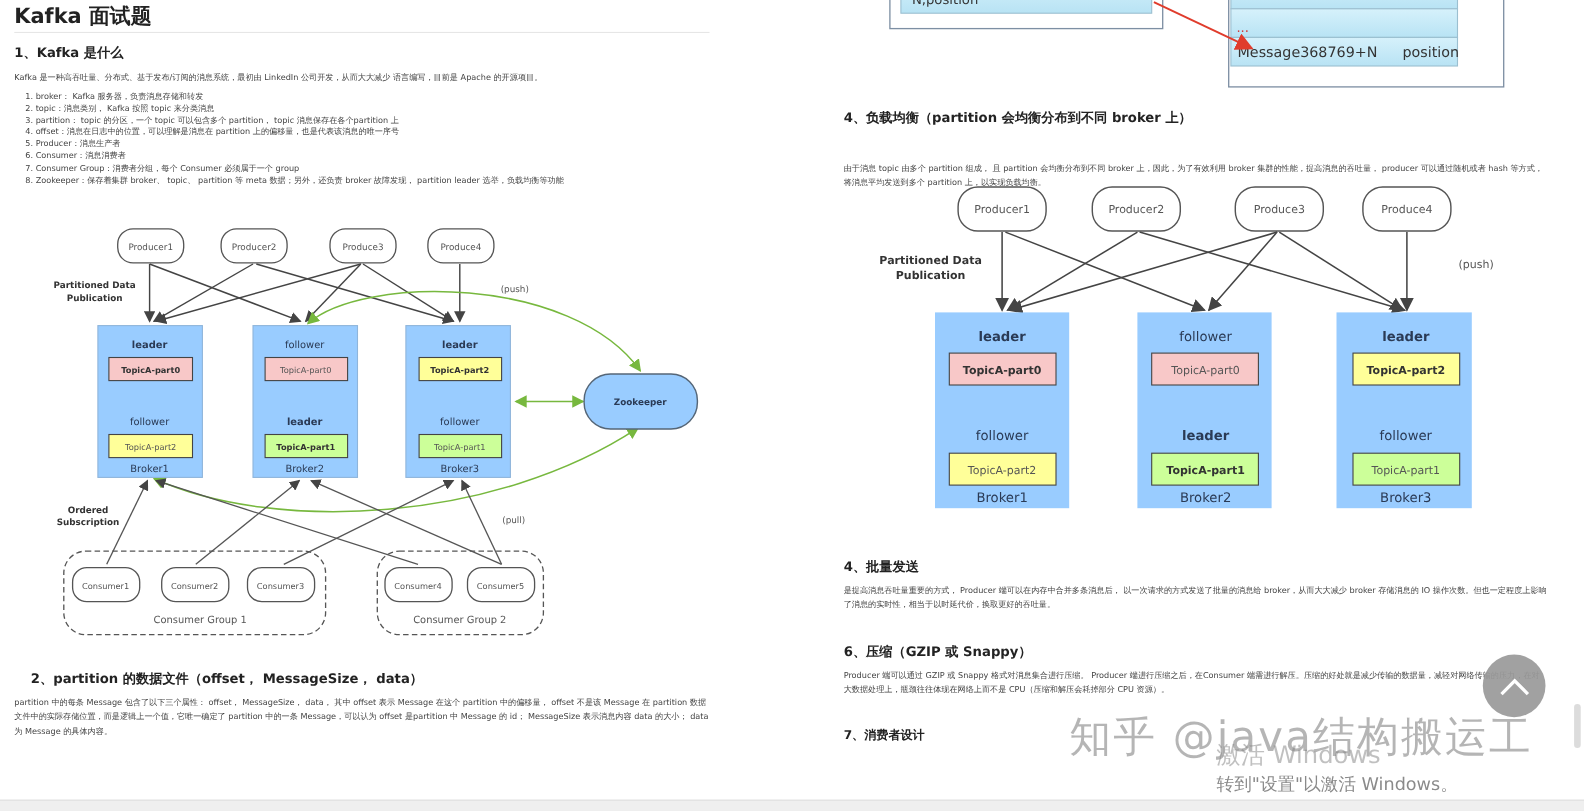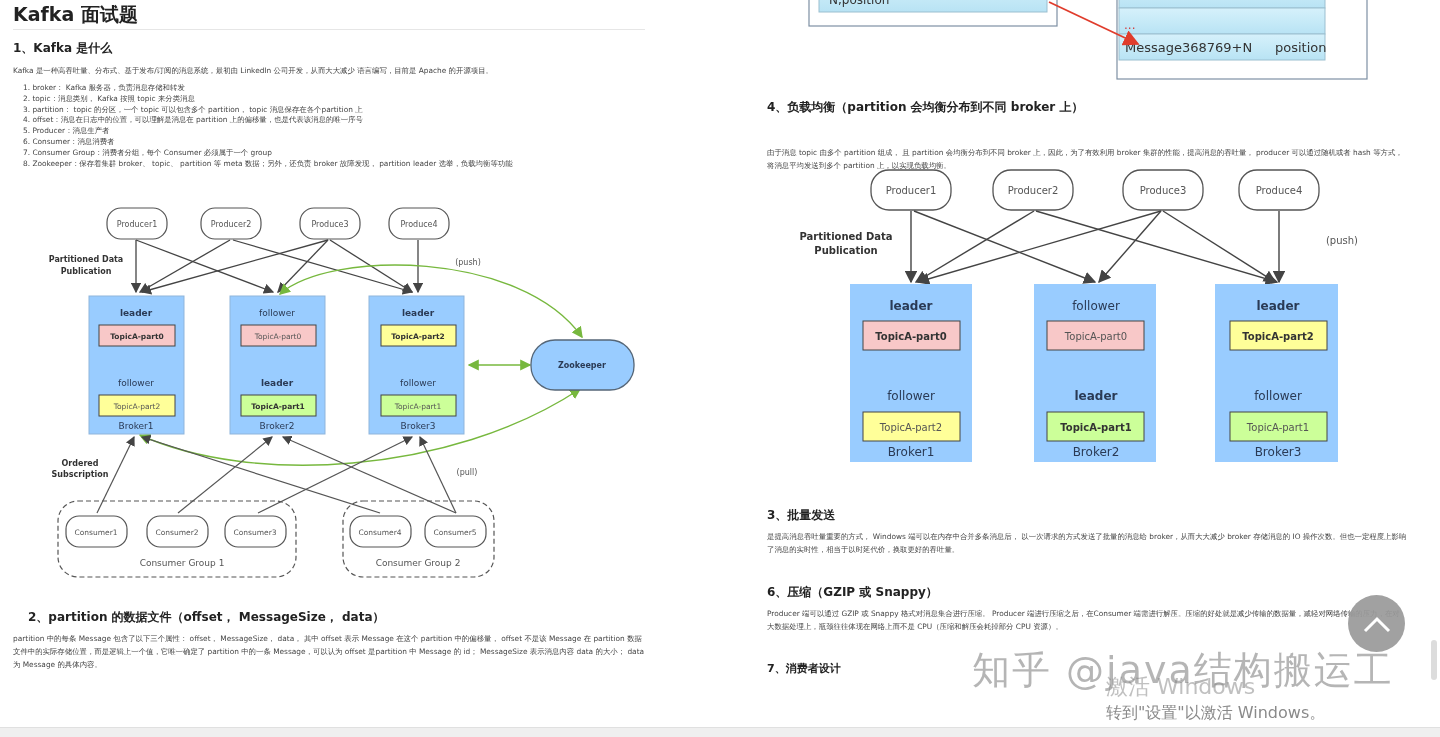--- a/index.html
+++ b/index.html
@@ -259,22 +259,22 @@
       <text x="567" y="150" font-size="12" font-weight="bold" fill="#2a3a55" text-anchor="middle">leader</text>
       <rect x="519" y="161" width="97" height="29" fill="#ffff99" stroke="#444"></rect>
       <text x="567" y="180" font-size="10" font-weight="bold" fill="#333" text-anchor="middle">TopicA-part2</text>
       <text x="567" y="240" font-size="12" fill="#2a3a55" text-anchor="middle">follower</text>
       <rect x="519" y="252" width="97" height="29" fill="#ccff99" stroke="#444"></rect>
       <text x="567" y="271" font-size="10" fill="#555" text-anchor="middle">TopicA-part1</text>
       <text x="567" y="296" font-size="12" fill="#2a3a55" text-anchor="middle">Broker3</text>
     </g>
   </svg>
 
-  <h2 class="sec" style="left:56px;top:507px;">3、批量发送</h2>
-  <p class="body" style="left:56px;top:530px;width:640px;">是提高消息吞吐量重要的方式， Windows 端可以在内存中合并多条消息后， 以一次请求的方式发送了批量的消息给 broker，从而大大减少 broker 存储消息的 IO 操作次数。但也一定程度上影响了消息的实时性，相当于以时延代价，换取更好的吞吐量。</p>
+  <h2 class="sec" style="left:56px;top:507px;">4、批量发送</h2>
+  <p class="body" style="left:56px;top:530px;width:640px;">是提高消息吞吐量重要的方式， Producer 端可以在内存中合并多条消息后， 以一次请求的方式发送了批量的消息给 broker，从而大大减少 broker 存储消息的 IO 操作次数。但也一定程度上影响了消息的实时性，相当于以时延代价，换取更好的吞吐量。</p>
 
   <h2 class="sec" style="left:56px;top:584px;">6、压缩（GZIP 或 Snappy）</h2>
   <p class="body" style="left:56px;top:607px;width:640px;">Producer 端可以通过 GZIP 或 Snappy 格式对消息集合进行压缩。 Producer 端进行压缩之后，在Consumer 端需进行解压。压缩的好处就是减少传输的数据量，减轻对网络传输的压力，在对大数据处理上，瓶颈往往体现在网络上而不是 CPU（压缩和解压会耗掉部分 CPU 资源）。</p>
 
   <h2 class="sec" style="left:56px;top:661px;font-size:11px;">7、消费者设计</h2>
 </div>
 
 <div class="watermark">知乎 @java结构搬运工</div>
 <div class="activate-title">激活 Windows</div>
 <div class="activate">转到"设置"以激活 Windows。</div>

